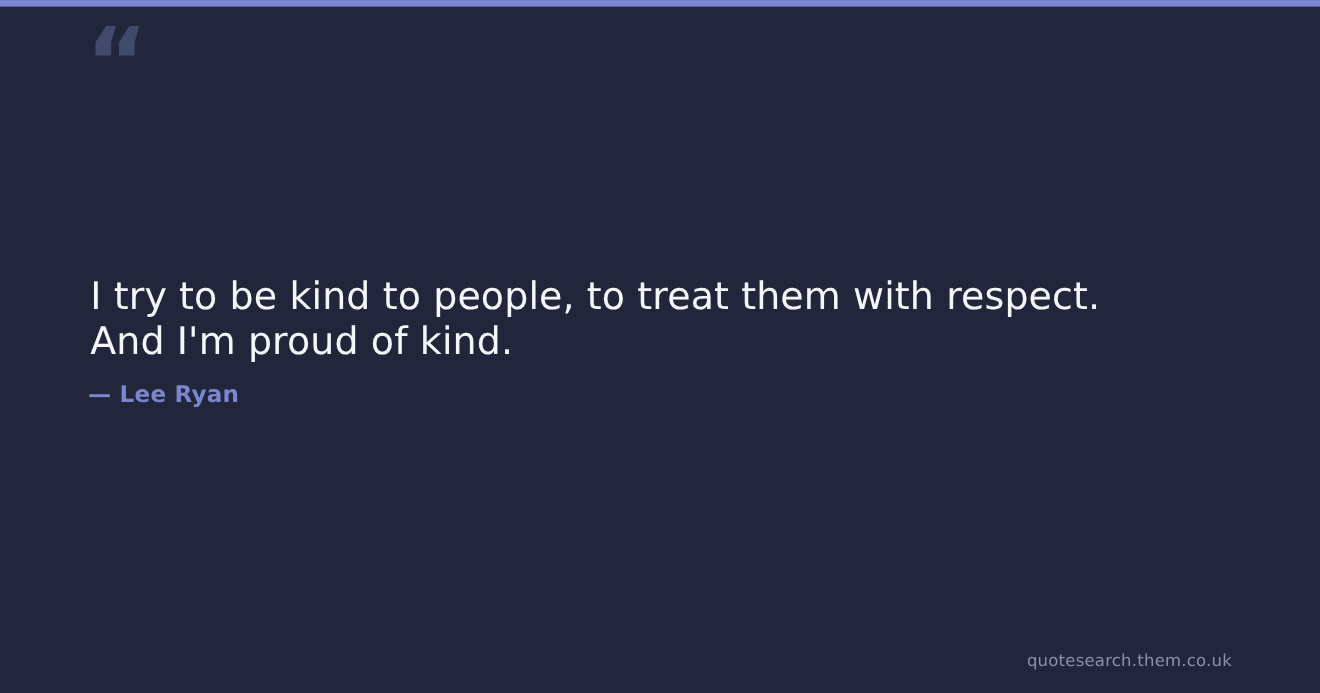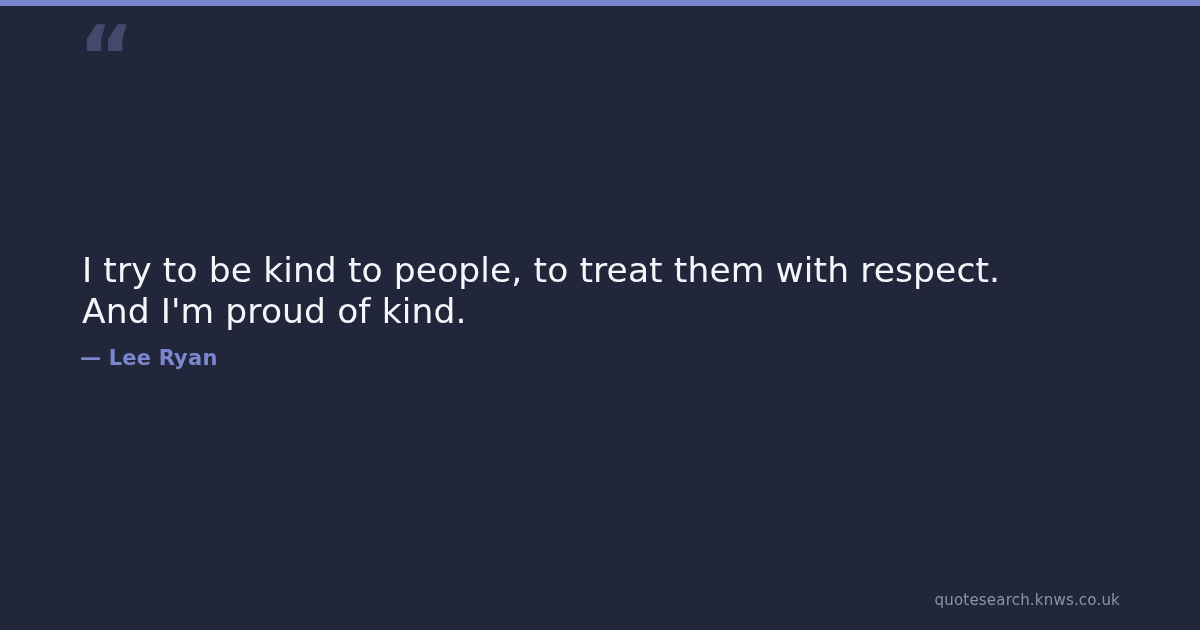--- a/index.html
+++ b/index.html
@@ -96,15 +96,15 @@
   <div id="quote-body">
     <div class="quote-line">I try to be kind to people, to treat them with respect.</div>
     <div class="quote-line">And I'm proud of kind.</div>
   </div>
 
   <div id="attribution">
     <span class="dash">— </span>
     <span class="author">Lee Ryan</span>
   </div>
 
-  <div id="source-url">quotesearch.knws.co.uk</div>
+  <div id="source-url">quotesearch.them.co.uk</div>
 
 </div>
 
 </body></html>

